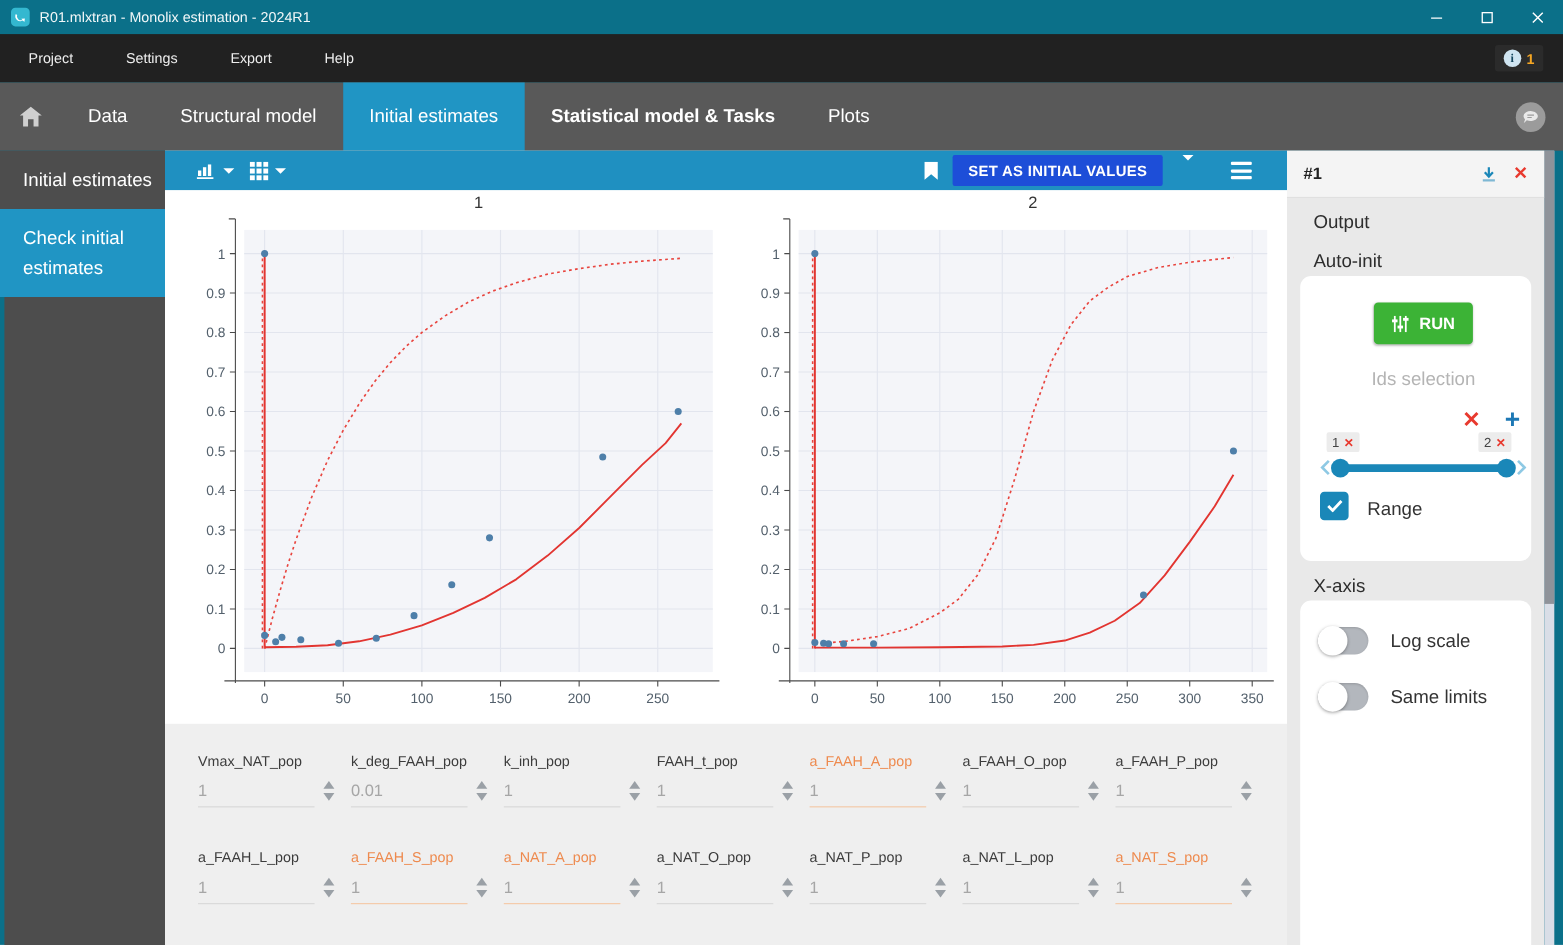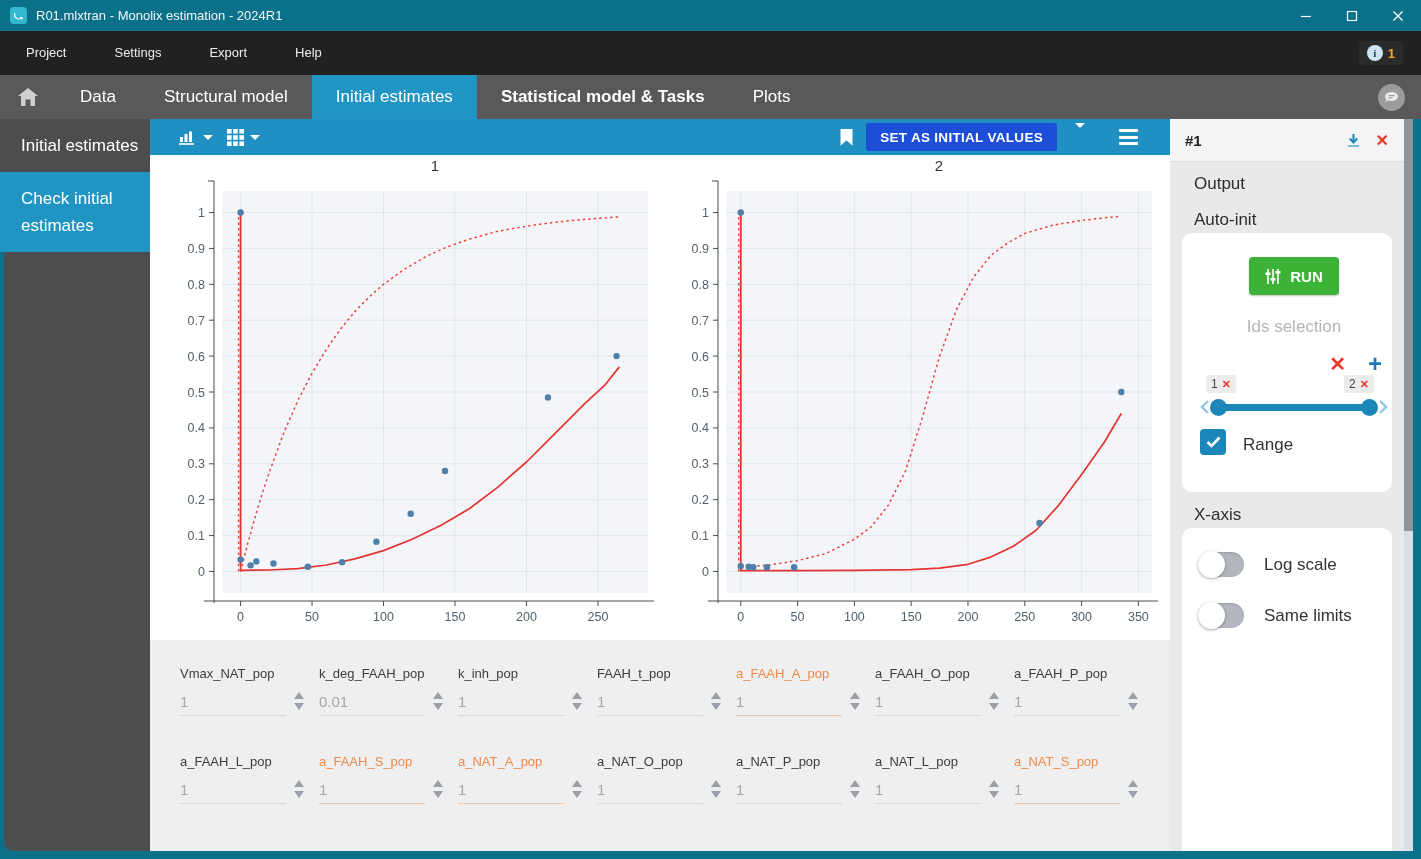--- a/index.html
+++ b/index.html
@@ -14,21 +14,21 @@
   .win-btn { width:46px; height:31px; display:flex; align-items:center; justify-content:center; color:#fff; font-size:14px; }
 
   
   .menubar { height:44px; background:#212121; display:flex; align-items:center; padding-left:2px; }
   .menu-item { color:#ededed; font-size:13px; padding:0 24px; line-height:44px; cursor:default; }
   .info-btn { margin-left:auto; margin-right:18px; background:#2b2b2b; border-radius:3px; padding:4px 8px; display:flex; align-items:center; gap:5px; }
   .info-circle { width:16px; height:16px; border-radius:50%; background:#cfe4f0; color:#14455c; font-size:11px; font-weight:bold; display:flex; align-items:center; justify-content:center; font-family:"Liberation Serif", serif; }
   .info-count { color:#f5a623; font-size:13px; font-weight:bold; }
 
   
-  .tabbar { height:44px; background:#595959; display:flex; align-items:stretch; }
+  .tabbar { height:62px; background:#595959; display:flex; align-items:stretch; }
   .home-tab { width:56px; display:flex; align-items:center; justify-content:center; }
   .tab { color:#fff; font-size:17px; display:flex; align-items:center; padding:0 24px; }
   .tab.active { background:#2095c4; }
   .tab.bold { font-weight:bold; }
   .chat-btn { margin-left:auto; margin-right:16px; align-self:center; width:27px; height:27px; border-radius:50%; background:#9b9b9b; display:flex; align-items:center; justify-content:center; }
 
   
   .body-row { display:flex; height:732px; width:1413px; }
 
   

